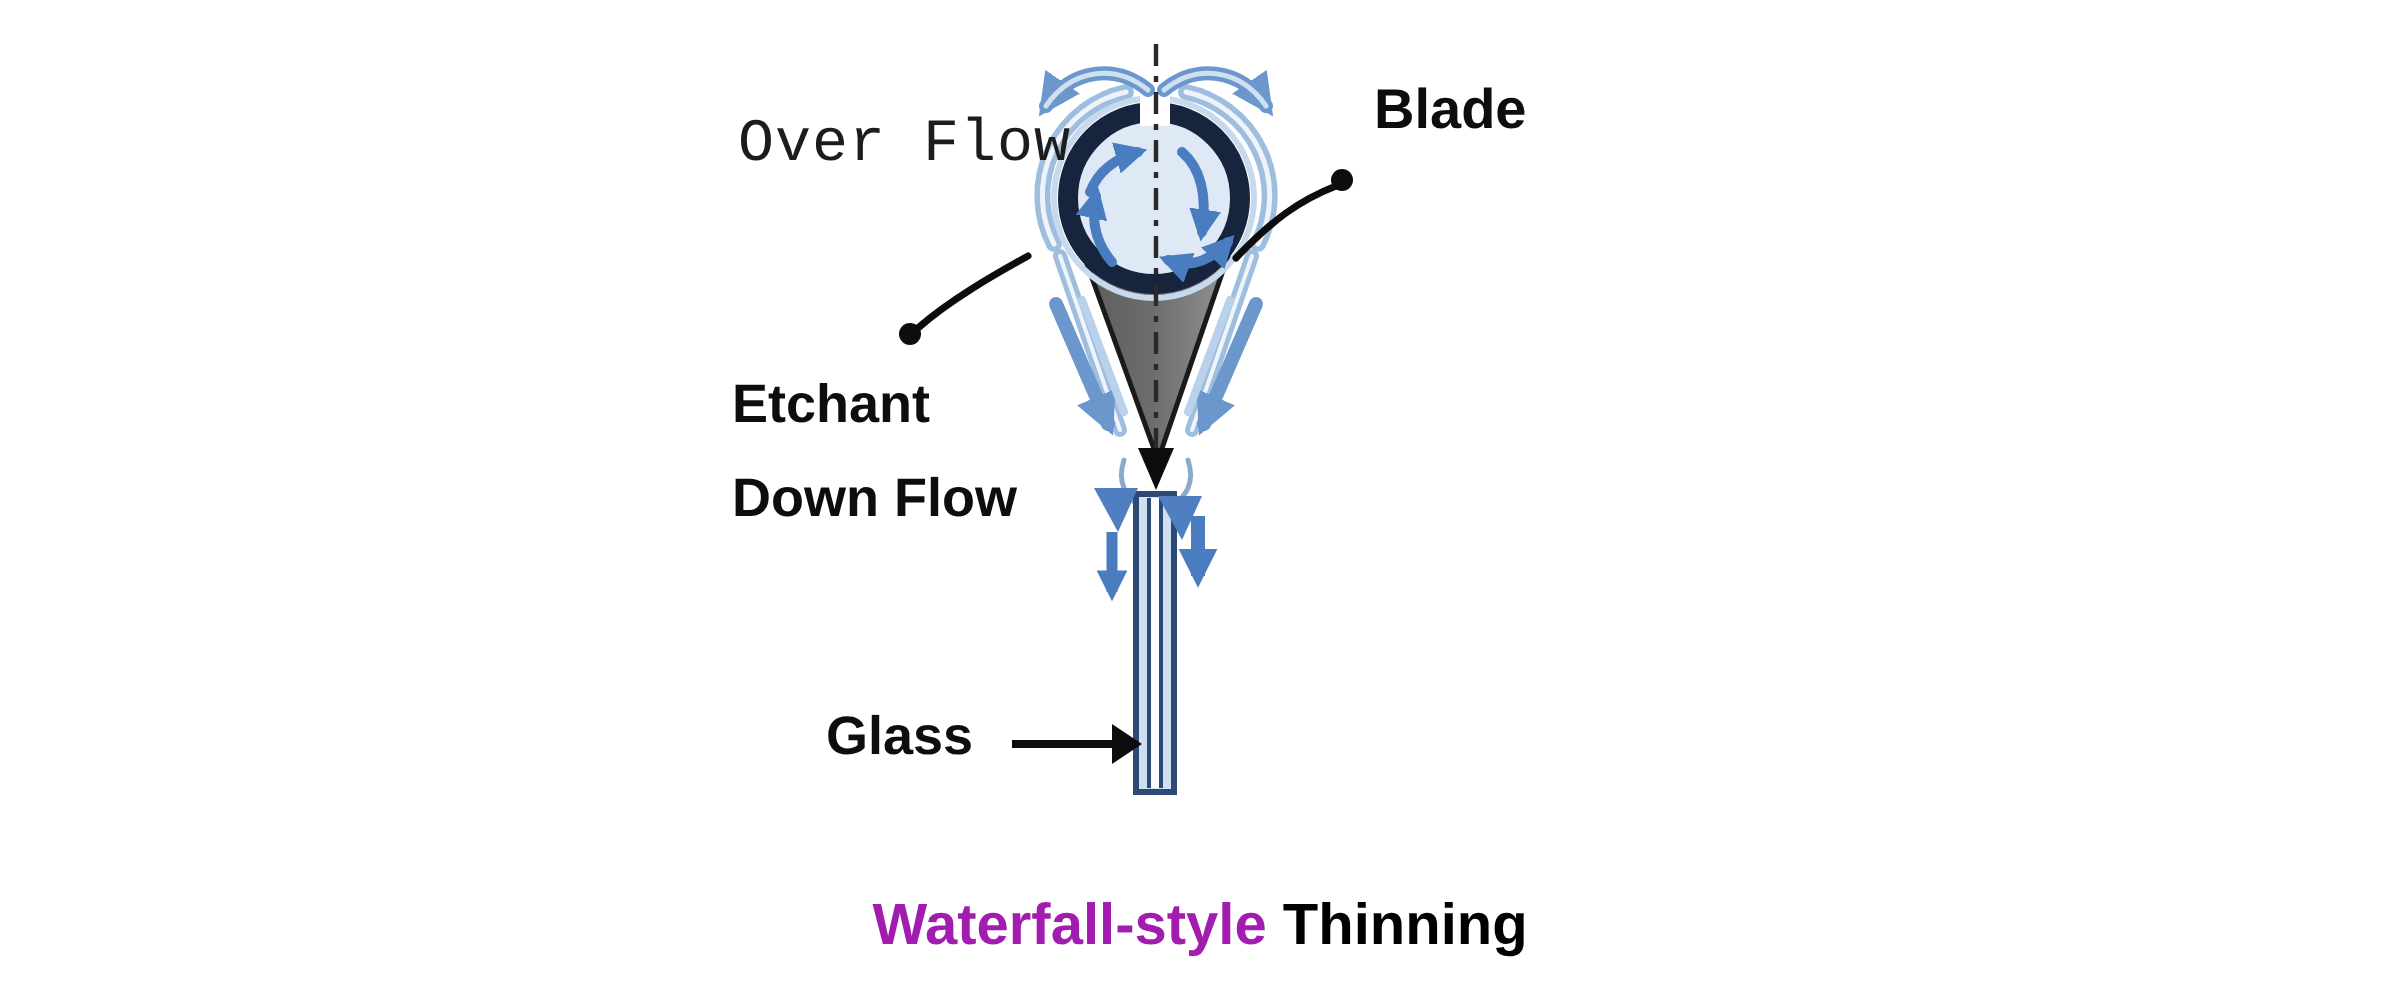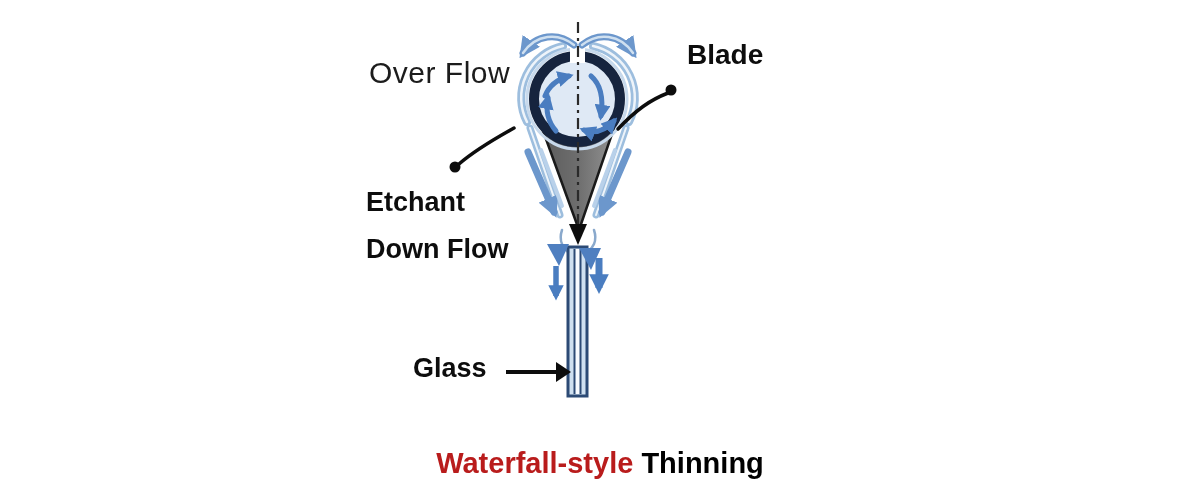--- a/index.html
+++ b/index.html
@@ -2,30 +2,30 @@
 <html><head>
 <meta charset="utf-8">
 <style>
   html,body{margin:0;padding:0;background:#ffffff;}
   .canvas{
     position:relative;width:1200px;height:500px;background:#ffffff;
     font-family:"Liberation Sans",sans-serif;overflow:hidden;
   }
   .diagram-svg{position:absolute;left:0;top:0;}
   .lbl{position:absolute;color:#111;white-space:nowrap;line-height:1;}
-  .lbl-over-flow{left:369px;top:58px;font-size:30px;font-weight:400;letter-spacing:.5px;color:#1c1c1c;}
+  .lbl-over-flow{left:369px;top:58px;font-size:30px;font-weight:400;letter-spacing:.5px;color:#1c1c1c;font-family:Liberation Mono, monospace;}
   .lbl-blade{left:687px;top:41px;font-size:28px;font-weight:700;color:#0d0d0d;}
   .lbl-etchant{left:366px;top:189px;font-size:27px;font-weight:700;color:#0d0d0d;}
   .lbl-down-flow{left:366px;top:236px;font-size:27px;font-weight:700;color:#0d0d0d;}
   .lbl-glass{left:413px;top:355px;font-size:27px;font-weight:700;color:#0d0d0d;text-align:center;}
   .caption{
     position:absolute;left:0;right:0;top:448px;text-align:center;
     font-size:29px;font-weight:700;line-height:1.1;
   }
-  .cap-highlight{color:#b91c1c;}
+  .cap-highlight{color:#a21caf;}
   .cap-rest{color:#000000;}
 </style>
 </head>
 <body>
 
 <div class="canvas">
 
   <svg class="diagram-svg" width="1200" height="500" viewBox="0 0 1200 500">
     <defs>
       <marker id="m-blue" viewBox="0 0 10 10" refX="7" refY="5" markerWidth="3.2" markerHeight="3.2" orient="auto-start-reverse">

